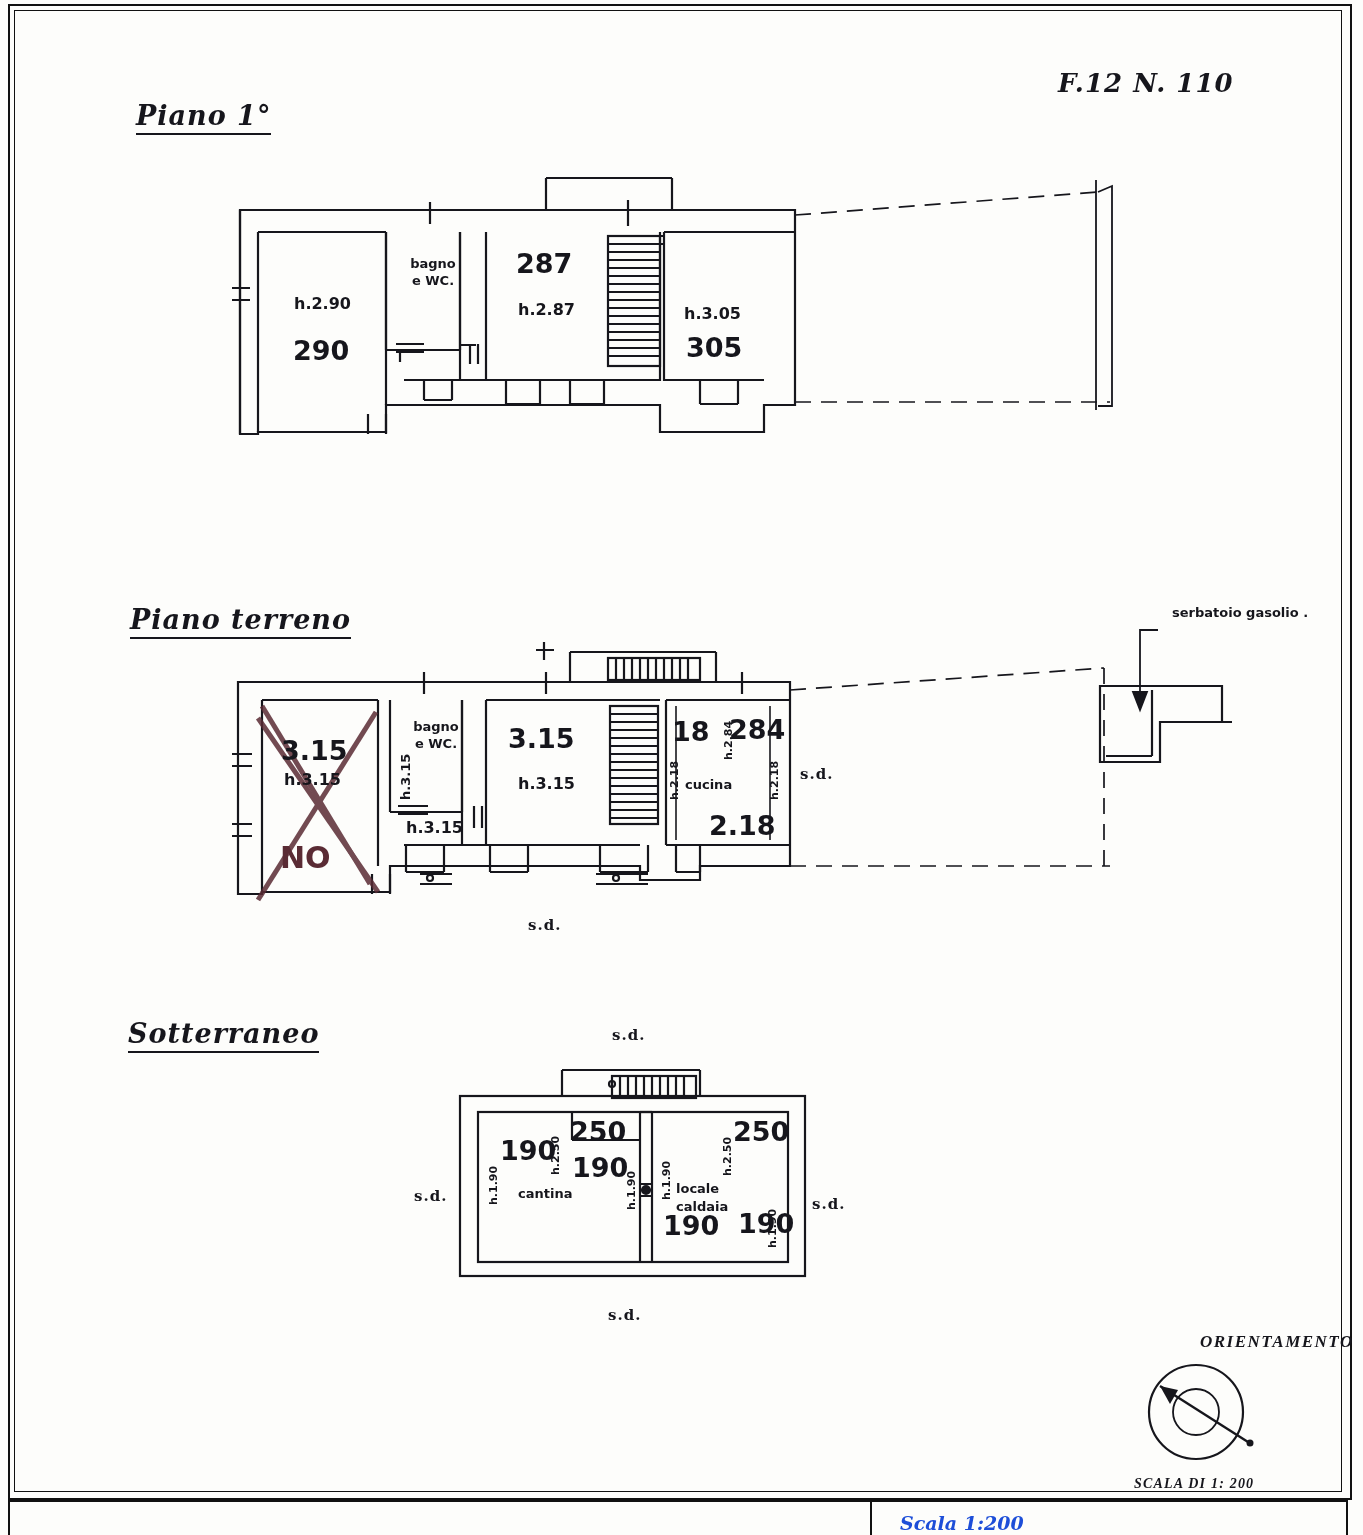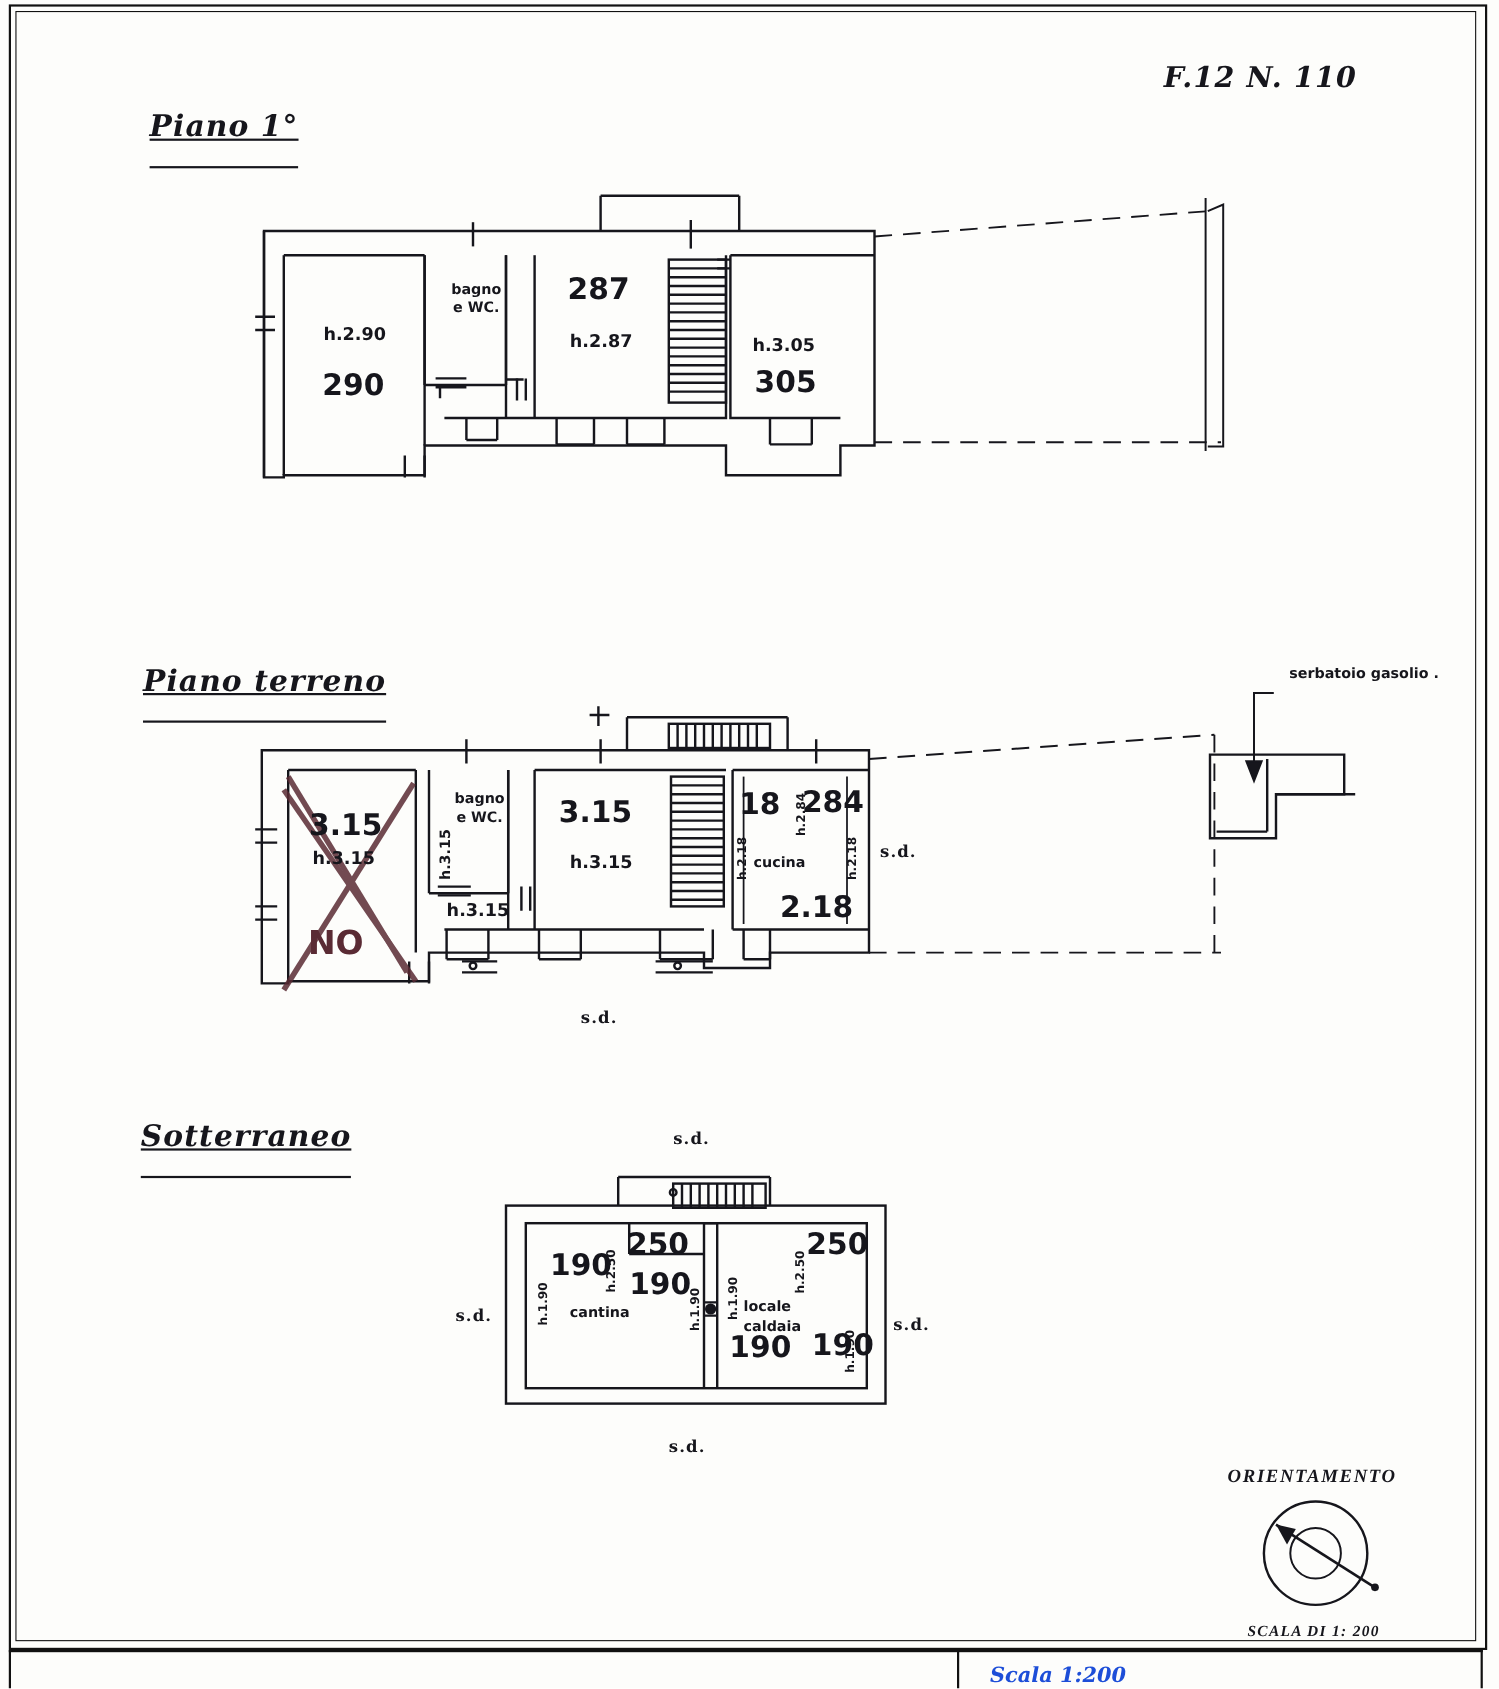--- a/index.html
+++ b/index.html
@@ -38,22 +38,21 @@
     white-space: nowrap;
     color: #16161c;
   }
   .title-hw {
     font-family: "DejaVu Serif", serif;
     font-style: italic;
     font-weight: 700;
     font-size: 27px;
     letter-spacing: 1px;
     border-bottom: 2px solid #16161c;
-    padding-bottom: 20px;
-    text-decoration: underline;
+    padding-bottom: 2px;
   }
   .code-hw {
     font-family: "DejaVu Serif", serif;
     font-style: italic;
     font-weight: 700;
     font-size: 26px;
     letter-spacing: 1px;
   }
   .big {
     font-family: "DejaVu Sans", sans-serif;
@@ -140,21 +139,21 @@
   .noline { stroke: #5a2b34; stroke-width: 5; fill: none; opacity: .85; }
 </style>
 </head>
 <body>
 
 <div class="sheet">
 
   <div class="border-outer"></div>
   <div class="border-inner"></div>
 
-  <div class="t code-hw" style="left:1058px; top:56px;">F.12  N. 110</div>
+  <div class="t code-hw" style="left:1058px; top:68px;">F.12  N. 110</div>
 
   <div class="t title-hw" style="left:136px; top:100px;">Piano 1°</div>
 
   <svg width="1363" height="1535">
     <g stroke="#16161c" fill="none" stroke-width="2.2">
 
       <path d="M240,210 L795,210 L795,405 L764,405 L764,432 L660,432 L660,405 L386,405 L386,432 L258,432 L258,434 L240,434 Z"></path>
 
       <path d="M258,232 L258,432"></path>
       <path d="M240,210 L240,434"></path>
@@ -347,21 +346,21 @@
   <div class="t sml" style="left:518px; top:1186px;">cantina</div>
 
   <div class="t tiny rot90" style="left:660px; top:1200px;">h.1.90</div>
   <div class="t tiny rot90" style="left:721px; top:1176px;">h.2.50</div>
   <div class="t big" style="left:733px; top:1116px;">250</div>
   <div class="t sml" style="left:676px; top:1163px; line-height:18px; width:76px; white-space:normal;margin-top:17px;">locale caldaia</div>
   <div class="t big" style="left:663px; top:1210px;">190</div>
   <div class="t big" style="left:738px; top:1208px;">190</div>
   <div class="t tiny rot90" style="left:766px; top:1248px;">h.1.90</div>
 
-  <div class="t orient-title" style="left:1116px; top:1332px;font-style:italic;">ORIENTAMENTO</div>
+  <div class="t orient-title" style="left:1200px; top:1332px;font-style:italic;">ORIENTAMENTO</div>
 
   <svg width="1363" height="1535">
     <circle cx="1196" cy="1412" r="47" fill="none" stroke="#16161c" stroke-width="2.2"></circle>
     <circle cx="1196" cy="1412" r="23" fill="none" stroke="#16161c" stroke-width="1.8"></circle>
     <path d="M1160,1386 L1248,1442" stroke="#16161c" stroke-width="2.4" fill="none"></path>
     <path d="M1160,1386 L1178,1390 L1170,1404 Z" fill="#16161c"></path>
     <circle cx="1250" cy="1443" r="3.5" fill="#16161c"></circle>
   </svg>
 
   <div class="t scala" style="left:1134px; top:1476px;">SCALA DI 1: 200</div>

